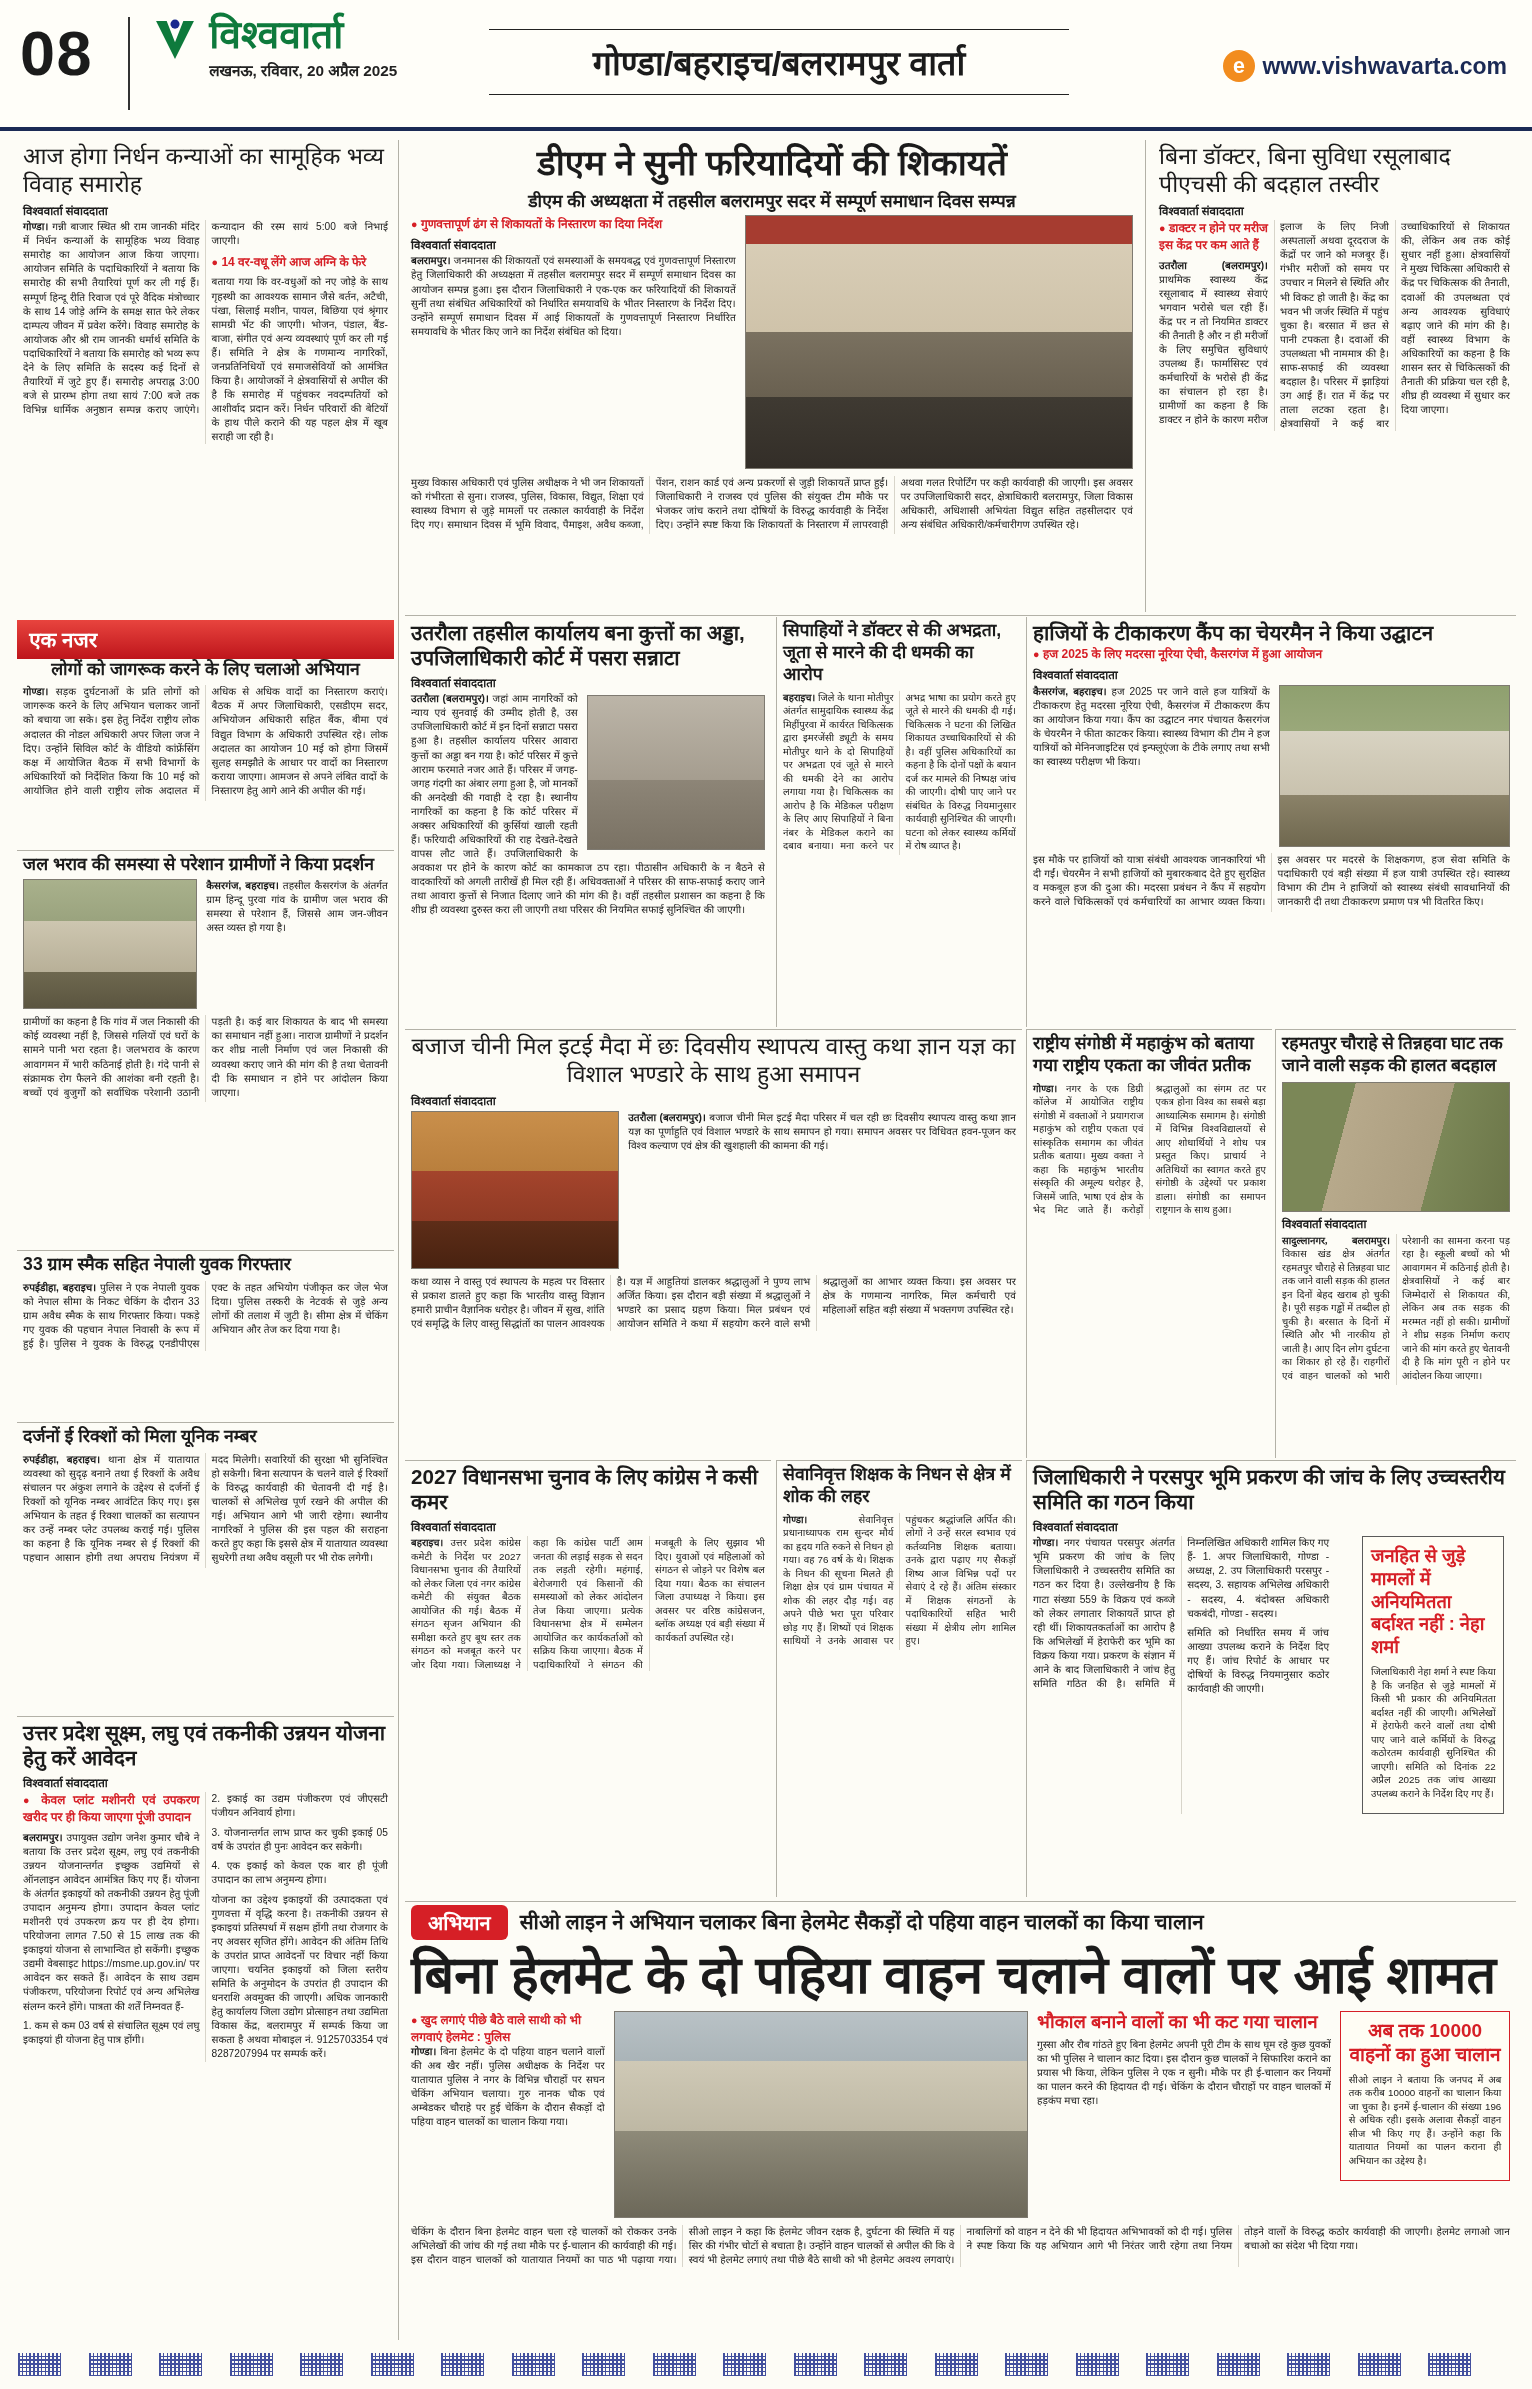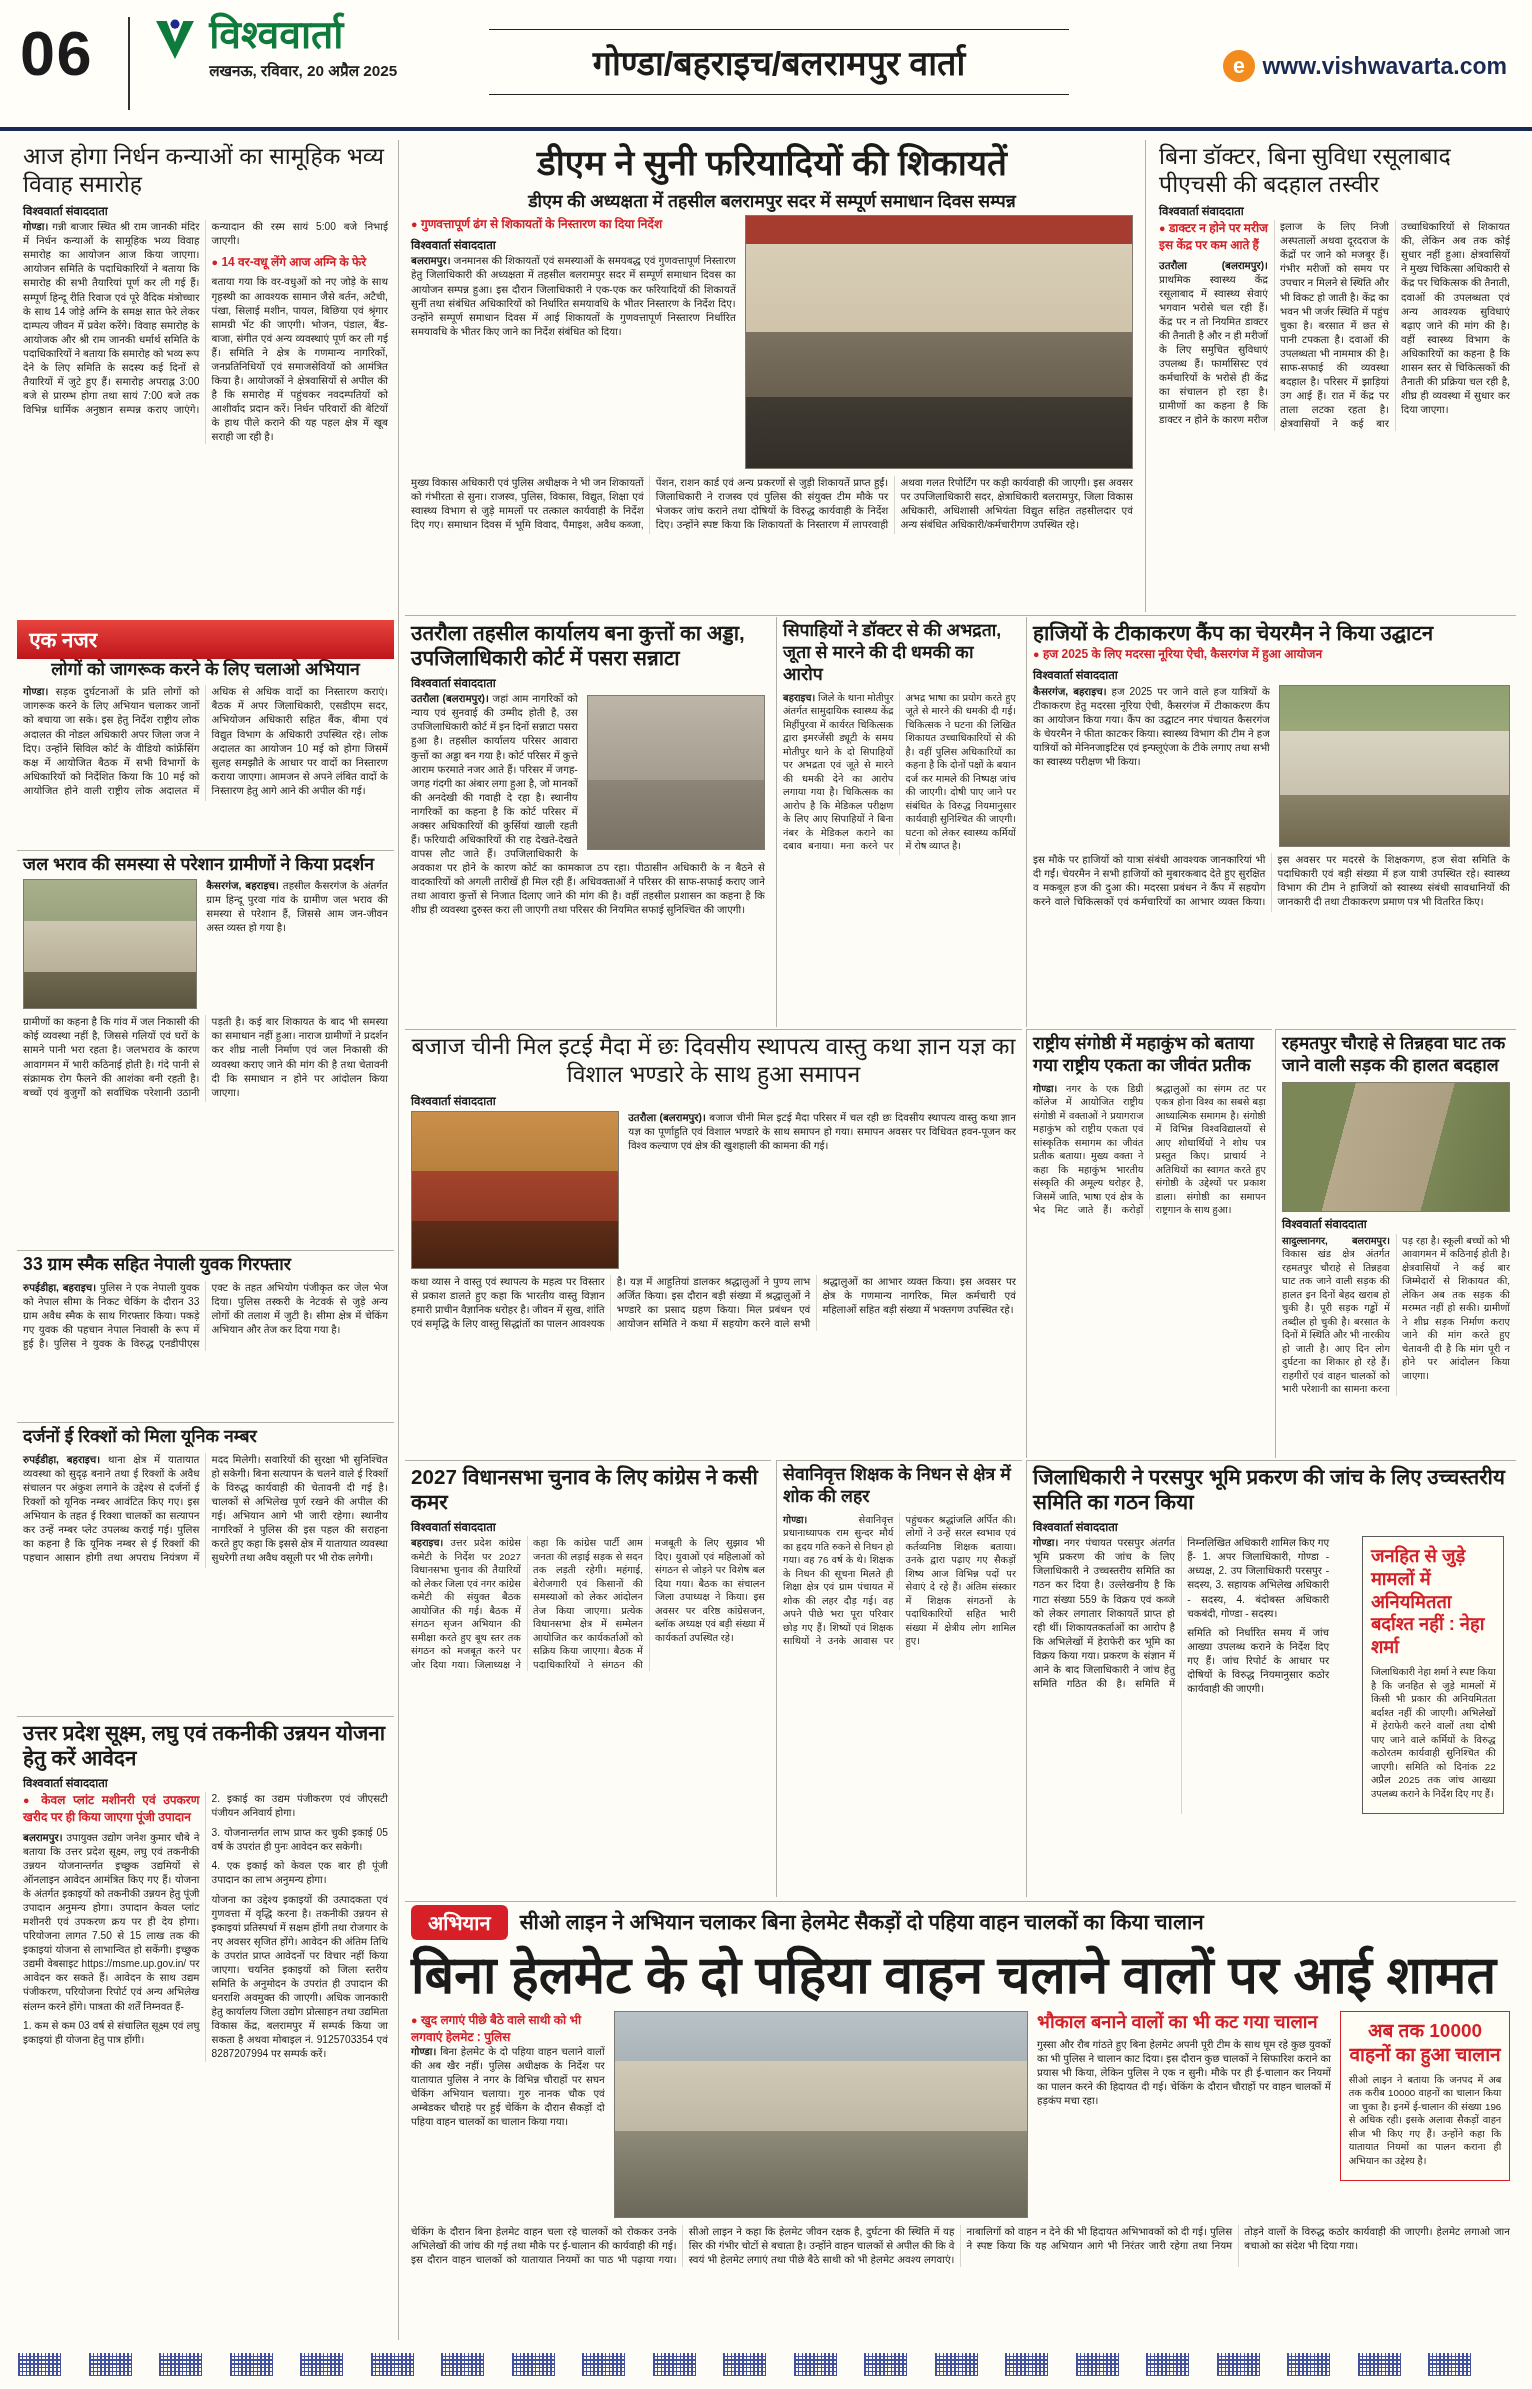--- a/index.html
+++ b/index.html
@@ -61,21 +61,21 @@
   .mark{width:43px;height:23px;opacity:.85;
         background:repeating-linear-gradient(90deg,#23338f 0 1.5px,rgba(0,0,0,0) 1.5px 3.8px),
                    repeating-linear-gradient(0deg,#23338f 0 1.5px,rgba(0,0,0,0) 1.5px 3.8px);}
 </style>
 </head>
 <body>
 
 <div class="page">
 
   <div class="header">
-    <div class="pageno">06</div>
+    <div class="pageno">08</div>
     <div class="pageno-rule"></div>
     <div class="mast">
       <svg width="50" height="50" viewBox="0 0 66 66">
         <path d="M8 8 L33 58 L58 8 L44 8 L33 36 L22 8 Z" fill="#0e7a3c"></path>
         <circle cx="33" cy="12" r="6" fill="#1b2a8f"></circle>
       </svg>
       <div>
         <div class="mast-title">विश्ववार्ता</div>
         <div class="edition">लखनऊ,   रविवार, 20 अप्रैल 2025</div>
       </div>
@@ -236,21 +236,21 @@
   </section>
 
   <section class="art" style="left:1026px;top:1029px;width:246px;height:429px;border-left:0.8px solid #b3b1a7;border-top:0.8px solid #b3b1a7;">
     <h3 class="h-sm">राष्ट्रीय संगोष्ठी में महाकुंभ को बताया गया राष्ट्रीय एकता का जीवंत प्रतीक</h3>
     <div class="cols2 body" style="margin-top:4.6px;font-size:9.8px;">
       <p><span class="dateline">गोण्डा।</span>
          <span>नगर के एक डिग्री कॉलेज में आयोजित राष्ट्रीय संगोष्ठी में वक्ताओं ने प्रयागराज महाकुंभ को राष्ट्रीय एकता एवं सांस्कृतिक समागम का जीवंत प्रतीक बताया। मुख्य वक्ता ने कहा कि महाकुंभ भारतीय संस्कृति की अमूल्य धरोहर है, जिसमें जाति, भाषा एवं क्षेत्र के भेद मिट जाते हैं। करोड़ों श्रद्धालुओं का संगम तट पर एकत्र होना विश्व का सबसे बड़ा आध्यात्मिक समागम है। संगोष्ठी में विभिन्न विश्वविद्यालयों से आए शोधार्थियों ने शोध पत्र प्रस्तुत किए। प्राचार्य ने अतिथियों का स्वागत करते हुए संगोष्ठी के उद्देश्यों पर प्रकाश डाला। संगोष्ठी का समापन राष्ट्रगान के साथ हुआ।</span></p>
     </div>
   </section>
 
-  <section class="art" style="left:1275px;top:1029px;width:241px;height:429px;border-left:0.8px solid #b3b1a7;border-top:0.8px solid #b3b1a7;">
+  <section class="art" style="left:1275px;top:1029px;width:241px;height:429px;border-left:0.8px solid #b3b1a7;border-top:0.8px solid #b3b1a7;font-family:Liberation Serif, serif;">
     <h3 class="h-sm">रहमतपुर चौराहे से तिन्नहवा घाट तक जाने वाली सड़क की हालत बदहाल</h3>
     <div class="photo ph-road" style="width:226px;height:128px;margin:4.6px 0;"></div>
     <div class="byline">विश्ववार्ता संवाददाता</div>
     <div class="cols2 body" style="font-size:9.8px;">
       <p><span class="dateline">सादुल्लानगर, बलरामपुर।</span>
          <span>विकास खंड क्षेत्र अंतर्गत रहमतपुर चौराहे से तिन्नहवा घाट तक जाने वाली सड़क की हालत इन दिनों बेहद खराब हो चुकी है। पूरी सड़क गड्ढों में तब्दील हो चुकी है। बरसात के दिनों में स्थिति और भी नारकीय हो जाती है। आए दिन लोग दुर्घटना का शिकार हो रहे हैं। राहगीरों एवं वाहन चालकों को भारी परेशानी का सामना करना पड़ रहा है। स्कूली बच्चों को भी आवागमन में कठिनाई होती है। क्षेत्रवासियों ने कई बार जिम्मेदारों से शिकायत की, लेकिन अब तक सड़क की मरम्मत नहीं हो सकी। ग्रामीणों ने शीघ्र सड़क निर्माण कराए जाने की मांग करते हुए चेतावनी दी है कि मांग पूरी न होने पर आंदोलन किया जाएगा।</span></p>
     </div>
   </section>
 
   <section class="art" style="left:405px;top:1460px;width:366px;height:437px;border-top:0.8px solid #b3b1a7;">

